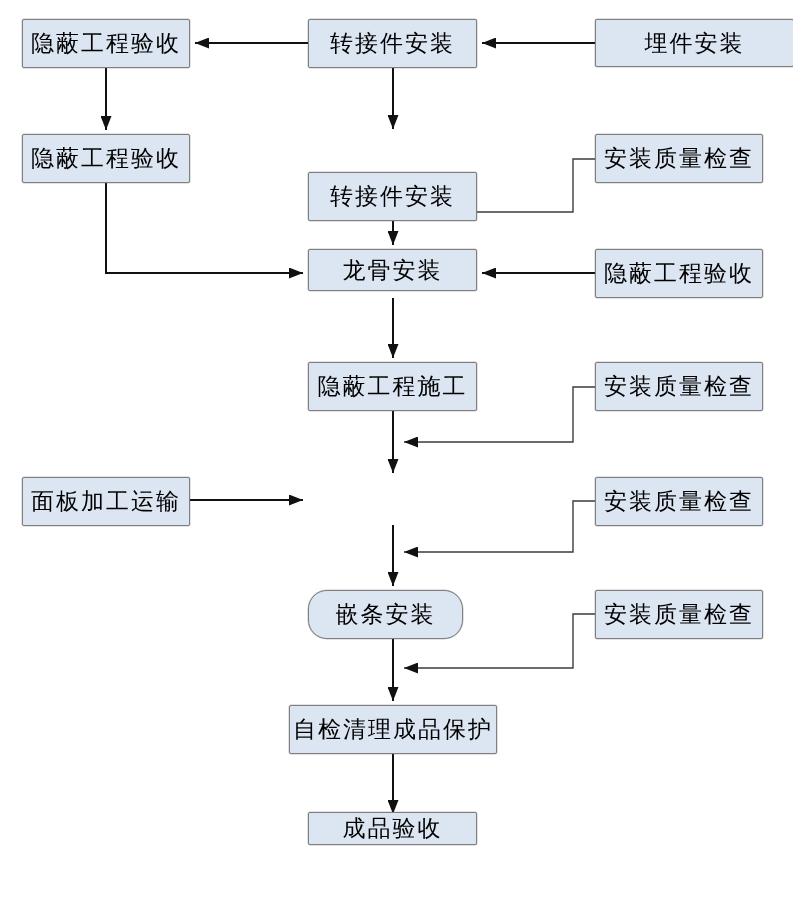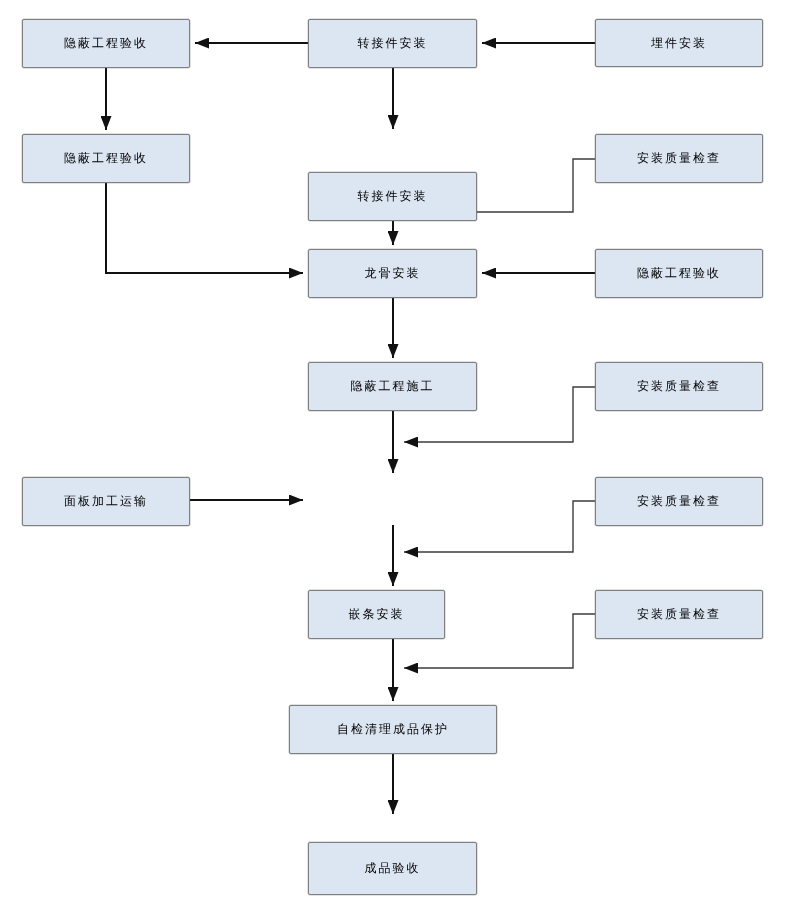--- a/index.html
+++ b/index.html
@@ -35,21 +35,21 @@
   .arrowhead { fill: var(--arrow); }
   .node {
     position: absolute;
     box-sizing: border-box;
     background: var(--node-fill);
     border: 1px solid var(--node-border);
     border-radius: 2px;
     display: flex;
     align-items: center;
     justify-content: center;
-    font-size: 12px;
+    font-size: 23px;
     letter-spacing: 2px;
     color: #000000;
     white-space: nowrap;
     box-shadow: 0 0 0 0.5px rgba(90,90,90,0.35);
   }
 </style>
 </head>
 <body>
 
 <div class="canvas">
@@ -77,42 +77,42 @@
     <path class="edge" d="M393 525 V586" marker-end="url(#arrow)"></path>
     <path class="edge thin" d="M597 614 H573 V668 H404" marker-end="url(#arrow)"></path>
     <path class="edge" d="M393 639 V701" marker-end="url(#arrow)"></path>
     <path class="edge" d="M393 753 V814" marker-end="url(#arrow)"></path>
   </svg>
 
   <div class="node" style="left:22px;  top:19px;  width:168px; height:49px;">隐蔽工程验收</div>
 
   <div class="node" style="left:308px; top:19px;  width:169px; height:49px;">转接件安装</div>
 
-  <div class="node" style="left:595px; top:19px;  width:168px; height:48px;">埋件安装</div>
+  <div class="node" style="left:595px; top:19px;  width:199px; height:48px;">埋件安装</div>
 
   <div class="node" style="left:22px;  top:134px; width:168px; height:49px;">隐蔽工程验收</div>
 
   <div class="node" style="left:308px; top:134px; width:169px; height:49px;margin-top:38px;">转接件安装</div>
 
   <div class="node" style="left:595px; top:134px; width:168px; height:49px;">安装质量检查</div>
 
-  <div class="node" style="left:308px; top:249px; width:169px; height:49px;">龙骨安装</div>
+  <div class="node" style="left:308px; top:249px; width:169px; height:42px;">龙骨安装</div>
 
   <div class="node" style="left:595px; top:249px; width:168px; height:49px;">隐蔽工程验收</div>
 
   <div class="node" style="left:308px; top:362px; width:169px; height:49px;">隐蔽工程施工</div>
 
   <div class="node" style="left:595px; top:362px; width:168px; height:49px;">安装质量检查</div>
 
   <div class="node" style="left:22px;  top:477px; width:168px; height:49px;text-align:center;">面板加工运输</div>
 
 
   <div class="node" style="left:595px; top:477px; width:168px; height:49px;">安装质量检查</div>
 
-  <div class="node" style="left:308px; top:590px; width:137px; height:49px;">嵌条安装</div>
+  <div class="node" style="left:308px; top:590px; width:155px; height:49px;border-radius:19px;">嵌条安装</div>
 
   <div class="node" style="left:595px; top:590px; width:168px; height:49px;">安装质量检查</div>
 
   <div class="node" style="left:289px; top:705px; width:208px; height:49px;">自检清理成品保护</div>
 
-  <div class="node" style="left:308px; top:842px; width:169px; height:53px;">成品验收</div>
+  <div class="node" style="left:308px; top:812px; width:169px; height:33px;">成品验收</div>
 
 </div>
 
 </body></html>

